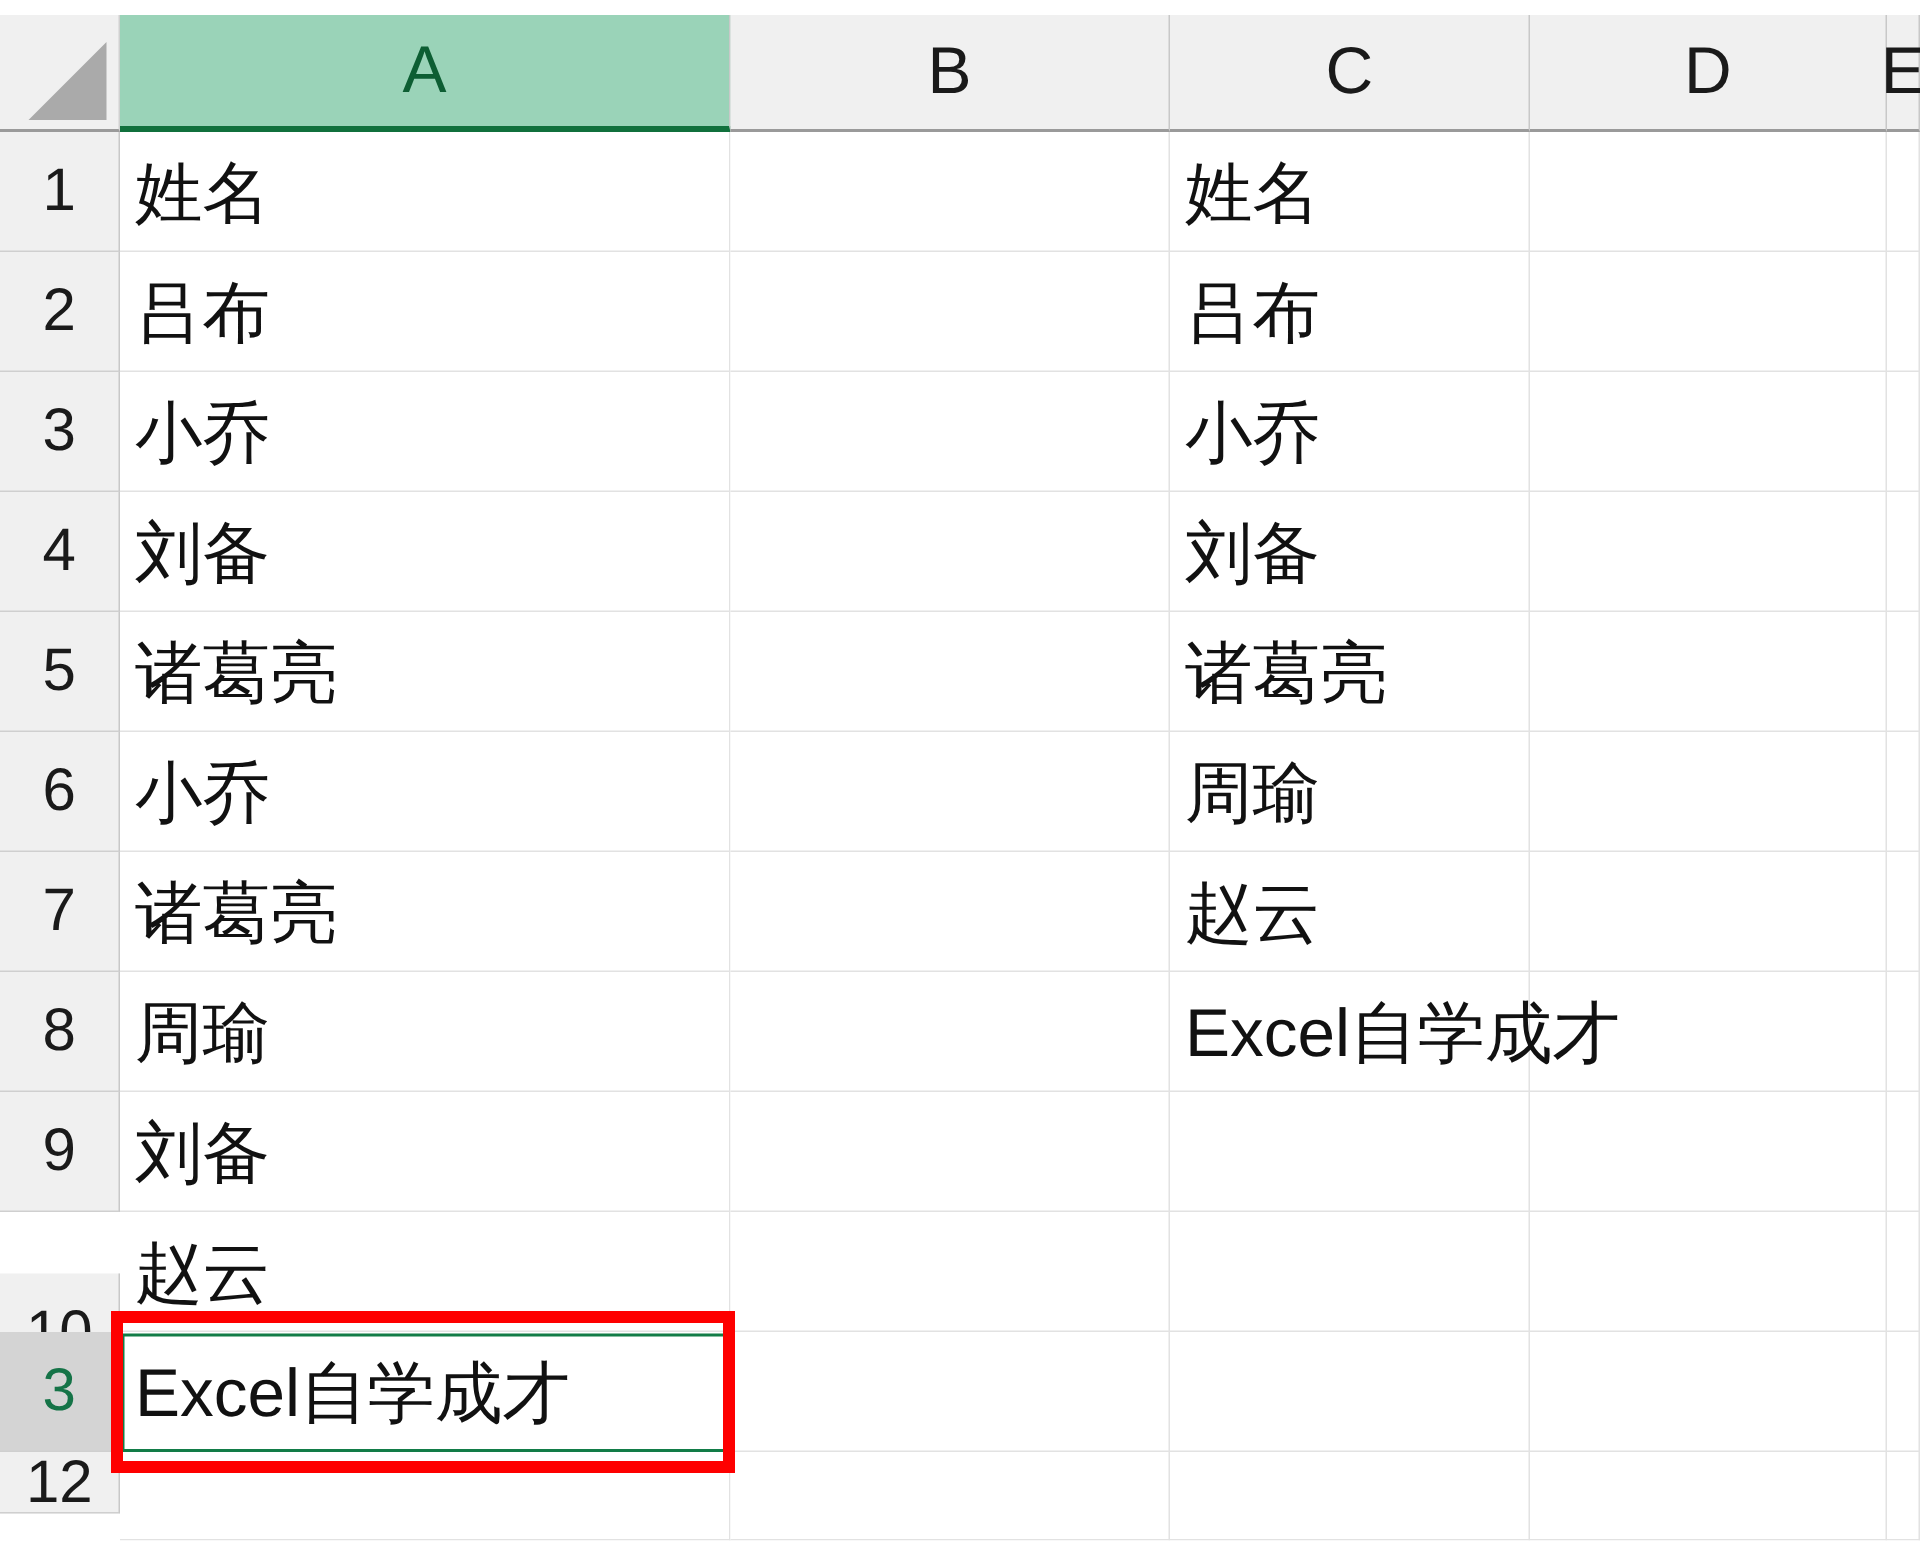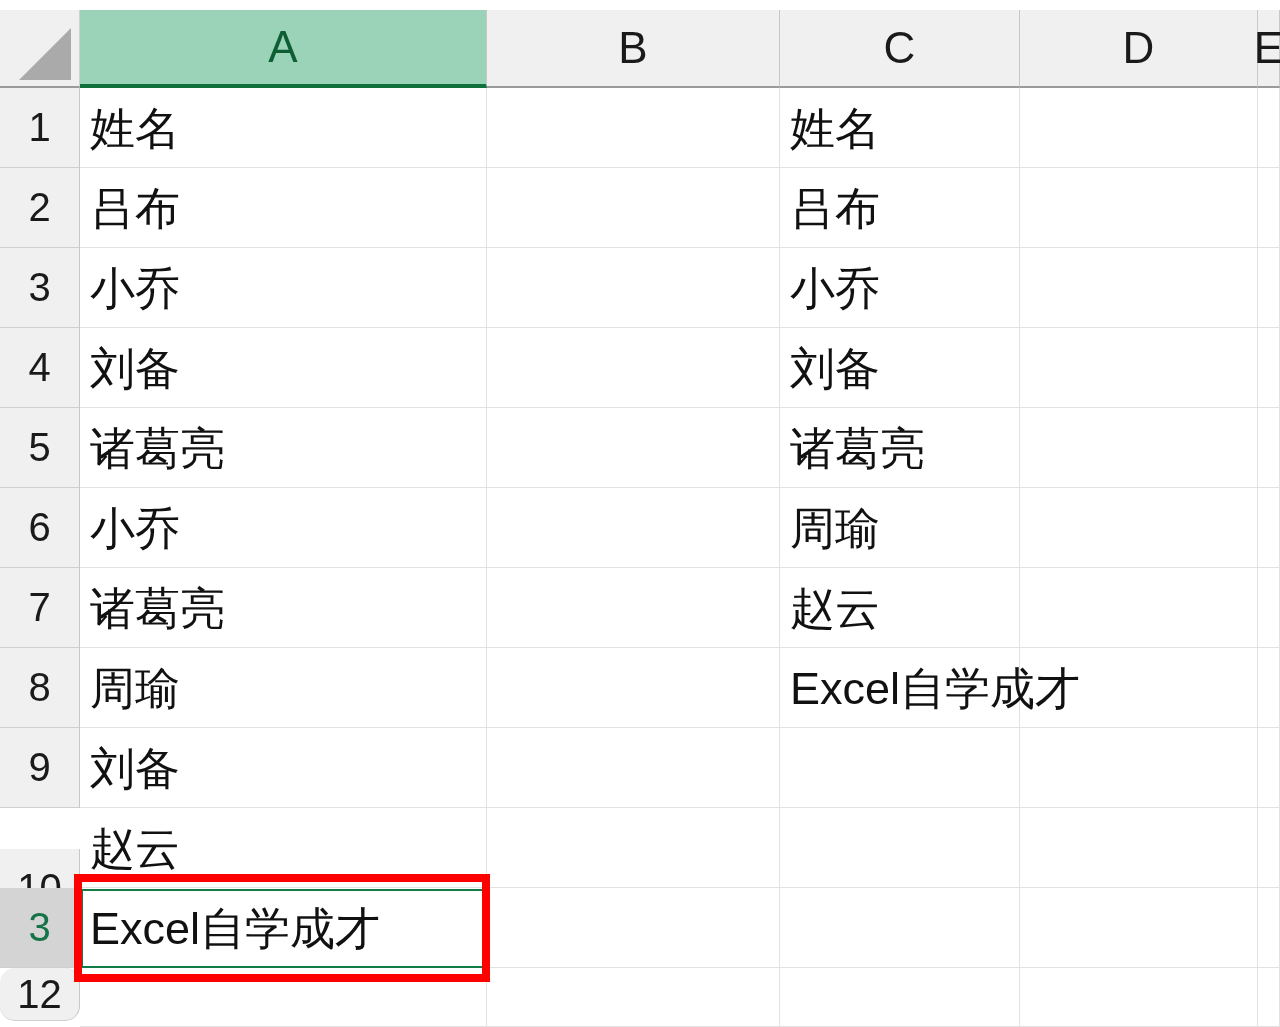--- a/index.html
+++ b/index.html
@@ -140,21 +140,21 @@
       <div class="row-head" style="top: 168px; height: 80px;">2</div>
       <div class="row-head" style="top: 248px; height: 80px;">3</div>
       <div class="row-head" style="top: 328px; height: 80px;">4</div>
       <div class="row-head" style="top: 408px; height: 80px;">5</div>
       <div class="row-head" style="top: 488px; height: 80px;">6</div>
       <div class="row-head" style="top: 568px; height: 80px;">7</div>
       <div class="row-head" style="top: 648px; height: 80px;">8</div>
       <div class="row-head" style="top: 728px; height: 80px;">9</div>
       <div class="row-head" style="top: 849px; height: 80px; text-decoration: underline;">10</div>
       <div class="row-head active" style="top: 888px; height: 80px;">3</div>
-      <div class="row-head" style="top: 968px; height: 53px; border-radius: 15px;">12</div>
+      <div class="row-head" style="top: 968px; height: 41px;">12</div>
     </div>
   <div id="cells">
       <div class="cell" style="left: 80px; top: 88px; width: 407px; height: 80px;"></div>
       <div class="cell" style="left: 487px; top: 88px; width: 293px; height: 80px;"></div>
       <div class="cell" style="left: 780px; top: 88px; width: 240px; height: 80px;"></div>
       <div class="cell" style="left: 1020px; top: 88px; width: 238px; height: 80px;"></div>
       <div class="cell" style="left: 1258px; top: 88px; width: 22px; height: 80px;"></div>
       <div class="cell" style="left: 80px; top: 168px; width: 407px; height: 80px;"></div>
       <div class="cell" style="left: 487px; top: 168px; width: 293px; height: 80px;"></div>
       <div class="cell" style="left: 780px; top: 168px; width: 240px; height: 80px;"></div>

